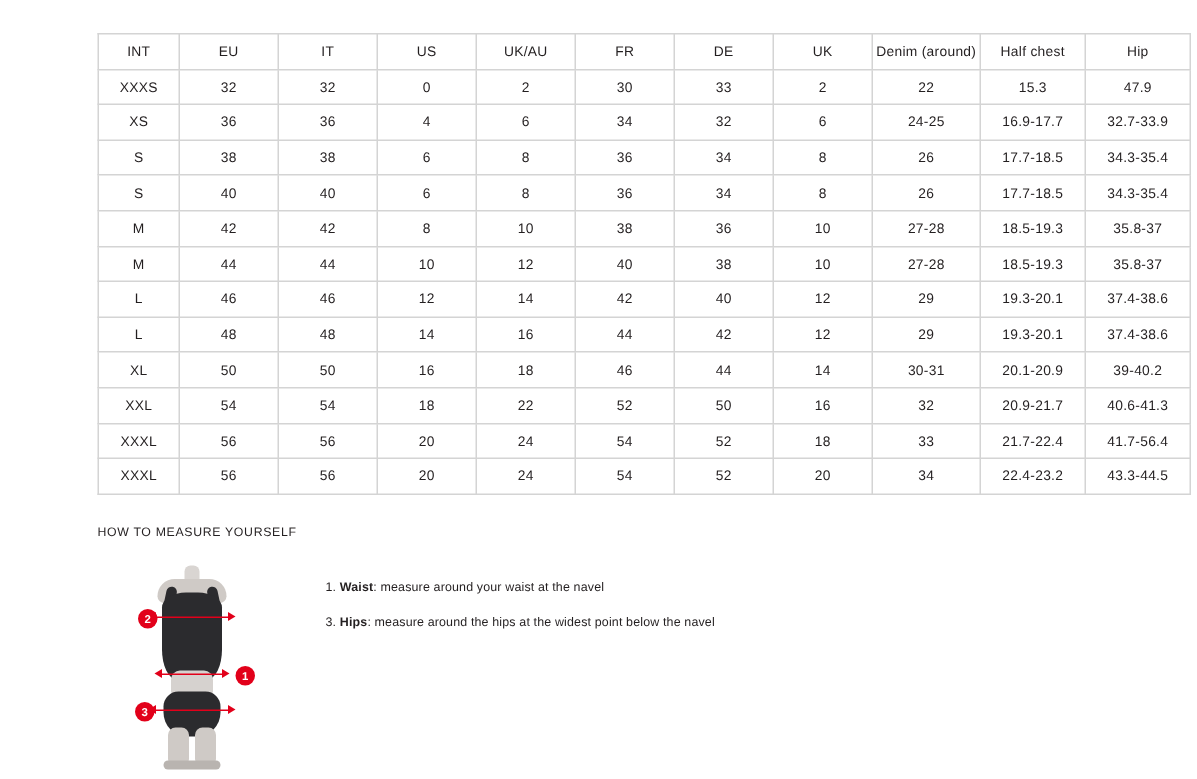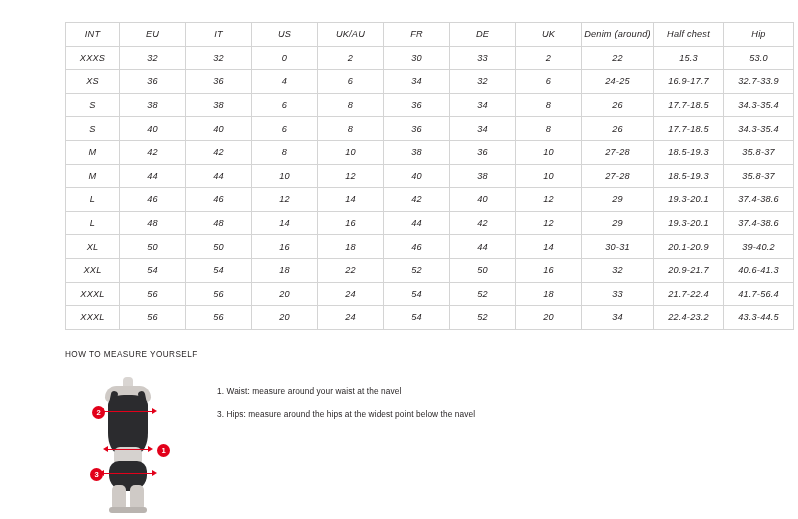--- a/index.html
+++ b/index.html
@@ -23,21 +23,20 @@
   .table-wrap {
     position: absolute;
     left: 65px;
     top: 22px;
     width: 668px;
   }
   table.size-table {
     border-collapse: collapse;
     width: 100%;
     table-layout: fixed;
-    font-style: italic;
   }
   table.size-table td,
   table.size-table th {
     border: 1px solid #d4d4d4;
     height: 23.6px;
     text-align: center;
     vertical-align: middle;
     font-size: 9.2px;
     font-weight: normal;
     color: #231f20;
@@ -90,21 +89,21 @@
     margin-left: 22px;
     padding-top: 12px;
   }
   .note {
     font-size: 8.3px;
     line-height: 1.45;
     color: #231f20;
     margin-bottom: 11px;
     letter-spacing: 0.1px;
   }
-  .note b { font-weight: normal; }
+  .note b { font-weight: bold; }
 
   
   .mann {
     position: absolute;
     left: 32px;
     top: 4px;
     width: 62px;
     height: 136px;
   }
   .neck {
@@ -249,21 +248,21 @@
           <td>XXXS</td>
           <td>32</td>
           <td>32</td>
           <td>0</td>
           <td>2</td>
           <td>30</td>
           <td>33</td>
           <td>2</td>
           <td>22</td>
           <td>15.3</td>
-          <td>53.0</td>
+          <td>47.9</td>
         </tr>
         <tr>
           <td>XS</td>
           <td>36</td>
           <td>36</td>
           <td>4</td>
           <td>6</td>
           <td>34</td>
           <td>32</td>
           <td>6</td>

